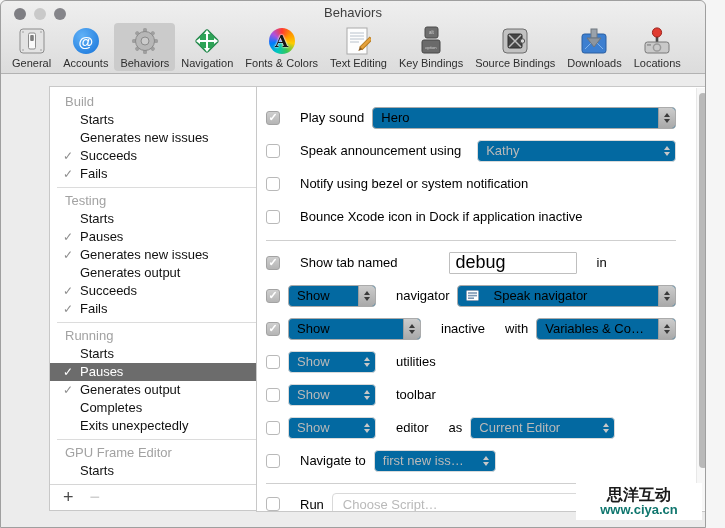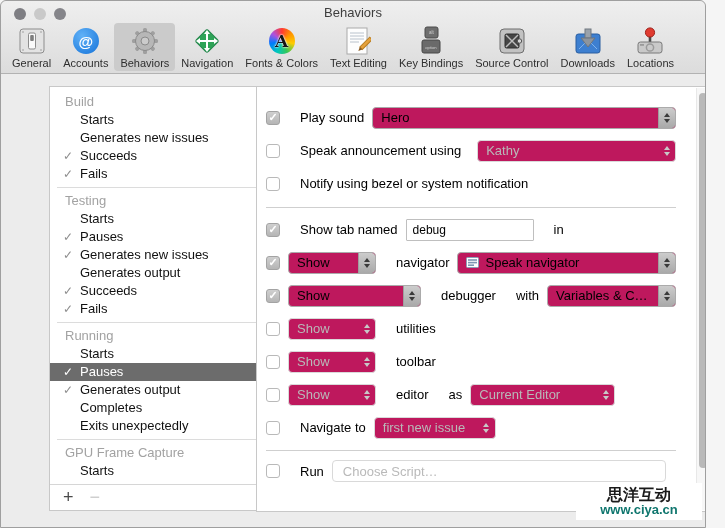--- a/index.html
+++ b/index.html
@@ -56,35 +56,35 @@
   .hdiv{height:1px;background:#cfcfcf;margin:7px 0 5px 0;}
   .lbl{white-space:nowrap;margin-left:12px;}
   .grow{flex:1;min-width:0;}
   
   .cb{width:14px;height:14px;flex:0 0 14px;border:1px solid #b9b9b9;border-radius:3px;background:#fff;
     display:flex;align-items:center;justify-content:center;position:relative;}
   .cb .tick{display:none;color:#fff;font-size:11px;font-weight:bold;line-height:1;}
   .cb.checked{background:linear-gradient(#cfcfcf,#b5b5b5);border-color:#a3a3a3;}
   .cb.checked .tick{display:block;}
   
-  .popup{height:22px;display:flex;align-items:center;background:#be185d;border:1px solid #ababab;border-radius:4px;
-    padding-left:8px;gap:6px;overflow:hidden;}
+  .popup{height:22px;display:flex;align-items:center;background:#0369a1;border:1px solid #ababab;border-radius:4px;
+    padding-left:8px;gap:14px;overflow:hidden;}
   .popup .pval{flex:1;min-width:0;white-space:nowrap;overflow:hidden;text-overflow:ellipsis;}
   .stepper{width:17px;align-self:stretch;flex:0 0 17px;display:flex;flex-direction:column;align-items:center;justify-content:center;gap:2px;
     background:linear-gradient(#cccccc,#a9a9a9);border-left:1px solid #9e9e9e;border-radius:0 3px 3px 0;}
   .tup{width:0;height:0;border-left:3.5px solid transparent;border-right:3.5px solid transparent;border-bottom:4px solid #3a3a3a;}
   .tdn{width:0;height:0;border-left:3.5px solid transparent;border-right:3.5px solid transparent;border-top:4px solid #3a3a3a;}
   .popup.disabled{border-color:#dadada;color:#b9b9b9;}
   .popup.disabled .stepper{background:none;border-left:none;}
   .popup.disabled .tup{border-bottom-color:#c8c8c8;}
   .popup.disabled .tdn{border-top-color:#c8c8c8;}
   .nav-mini-icon{flex:0 0 13px;display:flex;align-items:center;}
   
-  .tfield{width:128px;height:22px;border:1px solid #bfbfbf;border-radius:1px;font-size:12px;padding:0 6px;
-    font-family:"Liberation Sans",sans-serif;color:#000;outline:none;background:#fff;}
+  .tfield{width:128px;height:22px;border:1px solid #bfbfbf;border-radius:1px;font-size:18px;padding:0 6px;
+    font-family:"Liberation Sans",sans-serif;color:#000;outline:none;background:#fff;margin-left:43px;}
   
   .choose-btn{height:22px;border:1px solid #d9d9d9;border-radius:4px;color:#b9b9b9;display:flex;align-items:center;
     padding-left:10px;margin-right:10px;white-space:nowrap;overflow:hidden;}
   
   .vscroll-track{position:absolute;top:1px;bottom:1px;right:1px;width:14px;background:#f7f7f7;border-left:1px solid #e8e8e8;}
   .vscroll-thumb{position:absolute;top:5px;right:3px;width:8px;height:375px;background:#b9b9b9;border-radius:4px;}
   
   .watermark{position:absolute;right:3px;bottom:7px;width:126px;height:37px;background:#fff;
     display:flex;flex-direction:column;align-items:center;justify-content:center;z-index:10;}
   .wm1{font-size:16px;font-weight:bold;color:#1a1a1a;line-height:1.1;
@@ -206,21 +206,21 @@
       <div class="tb-item">
         <span class="tb-icon">
           <svg width="28" height="28" viewBox="0 0 28 28">
             <rect x="2" y="2" width="24" height="24" rx="4" fill="#c2c2c2" stroke="#6e6e6e"></rect>
             <rect x="7" y="7" width="14" height="14" rx="1.5" fill="#454545" stroke="#2e2e2e"></rect>
             <line x1="8" y1="8" x2="20" y2="20" stroke="#bdbdbd" stroke-width="1.5"></line>
             <line x1="20" y1="8" x2="8" y2="20" stroke="#bdbdbd" stroke-width="1.5"></line>
             <circle cx="21.5" cy="14" r="2.2" fill="#d6d6d6" stroke="#555555"></circle>
           </svg>
         </span>
-        <span class="tb-label">Source Control</span>
+        <span class="tb-label">Source Bindings</span>
       </div>
 
       <div class="tb-item">
         <span class="tb-icon">
           <svg width="30" height="28" viewBox="0 0 30 28">
             <rect x="3" y="7" width="24" height="19" rx="2.5" fill="#3d7fd0" stroke="#2a5ea0"></rect>
             <path d="M6 22 L15 13 L24 22" stroke="#7fb2ec" fill="none"></path>
             <rect x="12" y="2" width="6" height="9" fill="#9aa2ab" stroke="#707880"></rect>
             <polygon points="8,11 22,11 15,20" fill="#8d959e" stroke="#6d757e"></polygon>
           </svg>
@@ -260,21 +260,21 @@
         <div class="list-item"><span class="item-check">✓</span><span class="item-label">Succeeds</span></div>
         <div class="list-item"><span class="item-check">✓</span><span class="item-label">Fails</span></div>
         <div class="list-divider"></div>
         <div class="list-header">Running</div>
         <div class="list-item"><span class="item-check"></span><span class="item-label">Starts</span></div>
         <div class="list-item selected"><span class="item-check">✓</span><span class="item-label">Pauses</span></div>
         <div class="list-item"><span class="item-check">✓</span><span class="item-label">Generates output</span></div>
         <div class="list-item"><span class="item-check"></span><span class="item-label">Completes</span></div>
         <div class="list-item"><span class="item-check"></span><span class="item-label">Exits unexpectedly</span></div>
         <div class="list-divider"></div>
-        <div class="list-header">GPU Frame Capture</div>
+        <div class="list-header">GPU Frame Editor</div>
         <div class="list-item"><span class="item-check"></span><span class="item-label">Starts</span></div>
         <div class="list-item"><span class="item-check">✓</span><span class="item-label">Completes</span></div>
       </div>
     <div class="side-scroll"></div>
     <div class="side-bottom">
       <span>+</span>
       <span class="minus">−</span>
     </div>
   </div>
 
@@ -305,20 +305,24 @@
               <i class="tdn"></i>
             </span>
         </div>
       </div>
 
       <div class="row">
         <span class="cb"></span>
         <span class="lbl">Notify using bezel or system notification</span>
       </div>
 
+      <div class="row">
+        <span class="cb"></span>
+        <span class="lbl">Bounce Xcode icon in Dock if application inactive</span>
+      </div>
 
       <div class="hdiv"></div>
 
       <div class="row">
         <span class="cb checked">
             <span class="tick">✓</span>
           </span>
         <span class="lbl">Show tab named</span>
         <input class="tfield" value="debug" style="">
         <span class="lbl">in</span>
@@ -357,21 +361,21 @@
         <span class="cb checked">
             <span class="tick">✓</span>
           </span>
         <div class="popup" style="width:133px;">
           <span class="pval">Show</span>
           <span class="stepper">
               <i class="tup"></i>
               <i class="tdn"></i>
             </span>
         </div>
-        <span class="lbl">debugger</span>
+        <span class="lbl">inactive</span>
         <span class="lbl">with</span>
         <div class="popup grow">
           <span class="pval">Variables &amp; Consol…</span>
           <span class="stepper">
               <i class="tup"></i>
               <i class="tdn"></i>
             </span>
         </div>
       </div>
 

